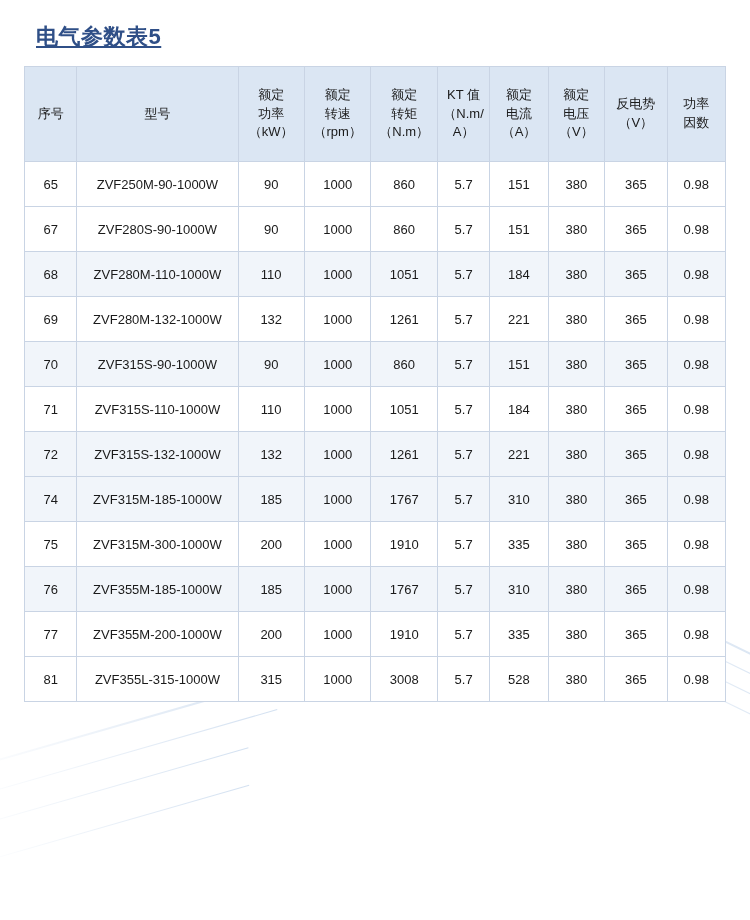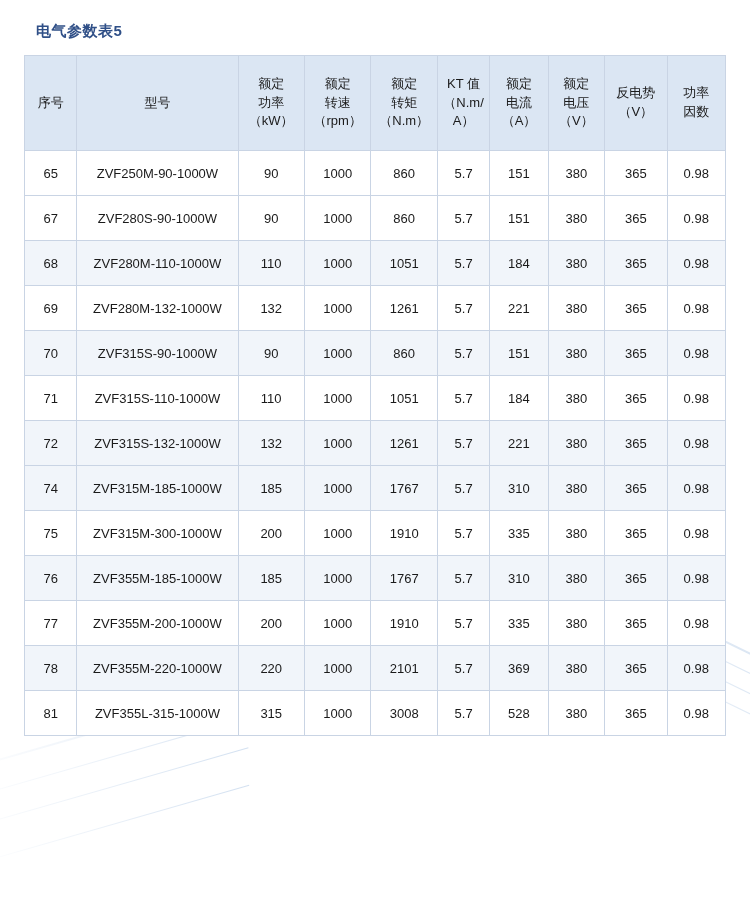--- a/index.html
+++ b/index.html
@@ -32,25 +32,26 @@
   .streak.thick { height: 2px; }
 
   .page {
     position: relative;
     z-index: 2;
     padding: 0 24px;
     box-sizing: border-box;
   }
 
   .title {
-    font-size: 15px;
+    font-size: 22px;
     font-weight: bold;
     color: #2f4f87;
     letter-spacing: 0.5px;
     padding: 22px 0 14px 12px;
+    text-decoration: underline;
   }
 
   table.param-table {
     border-collapse: collapse;
     width: 702px;
     table-layout: fixed;
   }
 
   table.param-table th,
   table.param-table td {
@@ -298,32 +299,20 @@
           <td>ZVF355M-200-1000W</td>
           <td>200</td>
           <td>1000</td>
           <td>1910</td>
           <td>5.7</td>
           <td>335</td>
           <td>380</td>
           <td>365</td>
           <td>0.98</td>
         </tr>
-        <tr class="alt">
-          <td>78</td>
-          <td>ZVF355M-220-1000W</td>
-          <td>220</td>
-          <td>1000</td>
-          <td>2101</td>
-          <td>5.7</td>
-          <td>369</td>
-          <td>380</td>
-          <td>365</td>
-          <td>0.98</td>
-        </tr>
         <tr>
           <td>81</td>
           <td>ZVF355L-315-1000W</td>
           <td>315</td>
           <td>1000</td>
           <td>3008</td>
           <td>5.7</td>
           <td>528</td>
           <td>380</td>
           <td>365</td>

